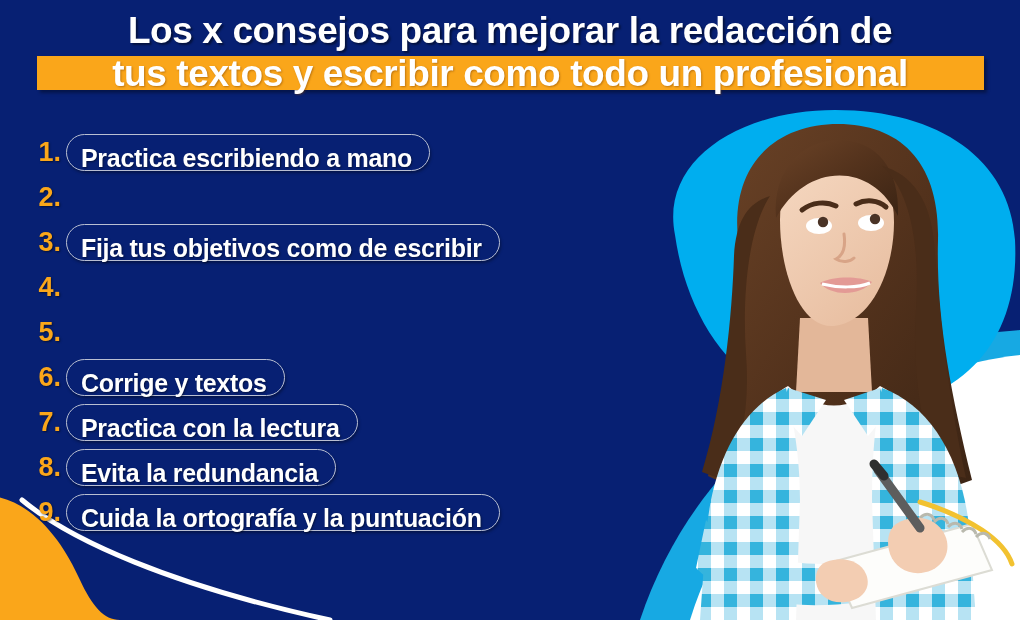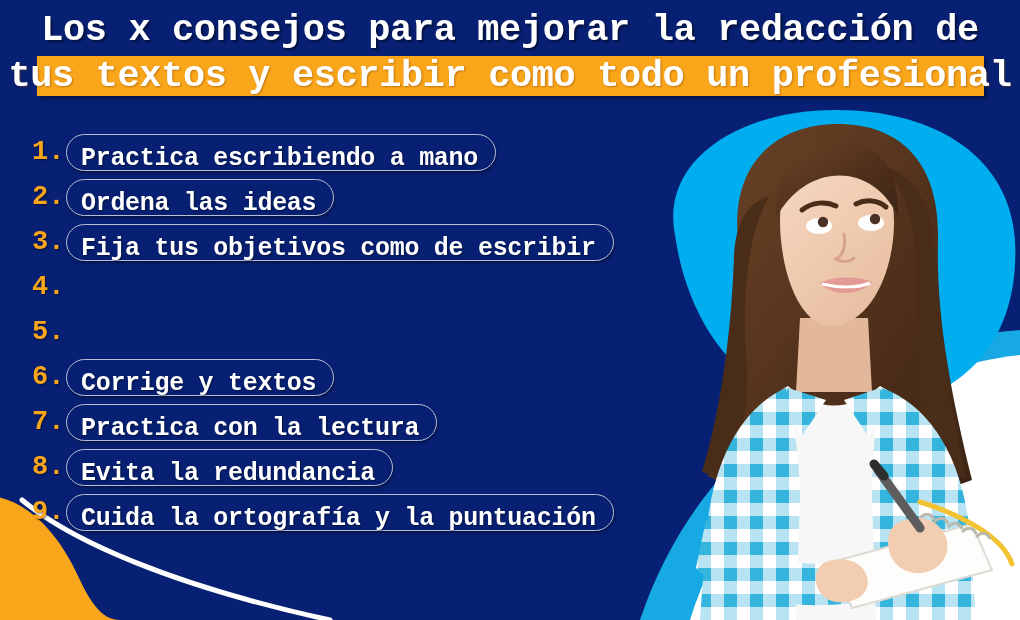--- a/index.html
+++ b/index.html
@@ -2,41 +2,41 @@
 <html><head>
 <meta charset="utf-8">
 <style>
   html,body{margin:0;padding:0;background:#222;}
   *{box-sizing:border-box;}
   .poster{
     position:relative;
     width:1020px;height:620px;
     overflow:hidden;
     background:#1d4ed8;
-    font-family:Liberation Mono, monospace;
+    font-family:Liberation Sans, sans-serif;
   }
 
   
   .bg-layer{position:absolute;inset:0;overflow:hidden;}
   .bg-svg{position:absolute;left:0;top:0;width:1020px;height:620px;}
 
   
   .title-block{
     position:absolute;left:0;top:10px;width:1020px;
     z-index:6;text-align:center;
   }
   .title-line1{
     font-size:37px;font-weight:bold;color:#ffffff;
     letter-spacing:-0.4px;line-height:1.12;
     text-shadow:2px 2px 2px rgba(0,0,0,.45);
     white-space:nowrap;
   }
   .title-bar{
     margin:5px auto 0 auto;
-    width:947px;height:40px;
+    width:947px;height:34px;
     background:#FAA61A;
     display:flex;align-items:center;justify-content:center;
     box-shadow:3px 3px 3px rgba(0,0,0,.35);
   }
   .title-line2{
     font-size:37px;font-weight:bold;color:#ffffff;
     letter-spacing:-0.4px;line-height:1;
     text-shadow:1px 1px 2px rgba(120,60,0,.45);
     white-space:nowrap;
   }
@@ -116,23 +116,20 @@
 
     <div class="tip-row">
       <span class="tip-num">1.</span>
       <span class="tip-pill">
         <span class="tip-text">Practica escribiendo a mano</span>
       </span>
     </div>
 
     <div class="tip-row">
       <span class="tip-num">2.</span>
-      <span class="tip-pill">
-        <span class="tip-text">Ordena las ideas</span>
-      </span>
     </div>
 
     <div class="tip-row">
       <span class="tip-num">3.</span>
       <span class="tip-pill">
         <span class="tip-text">Fija tus objetivos como de escribir</span>
       </span>
     </div>
 
     <div class="tip-row">

